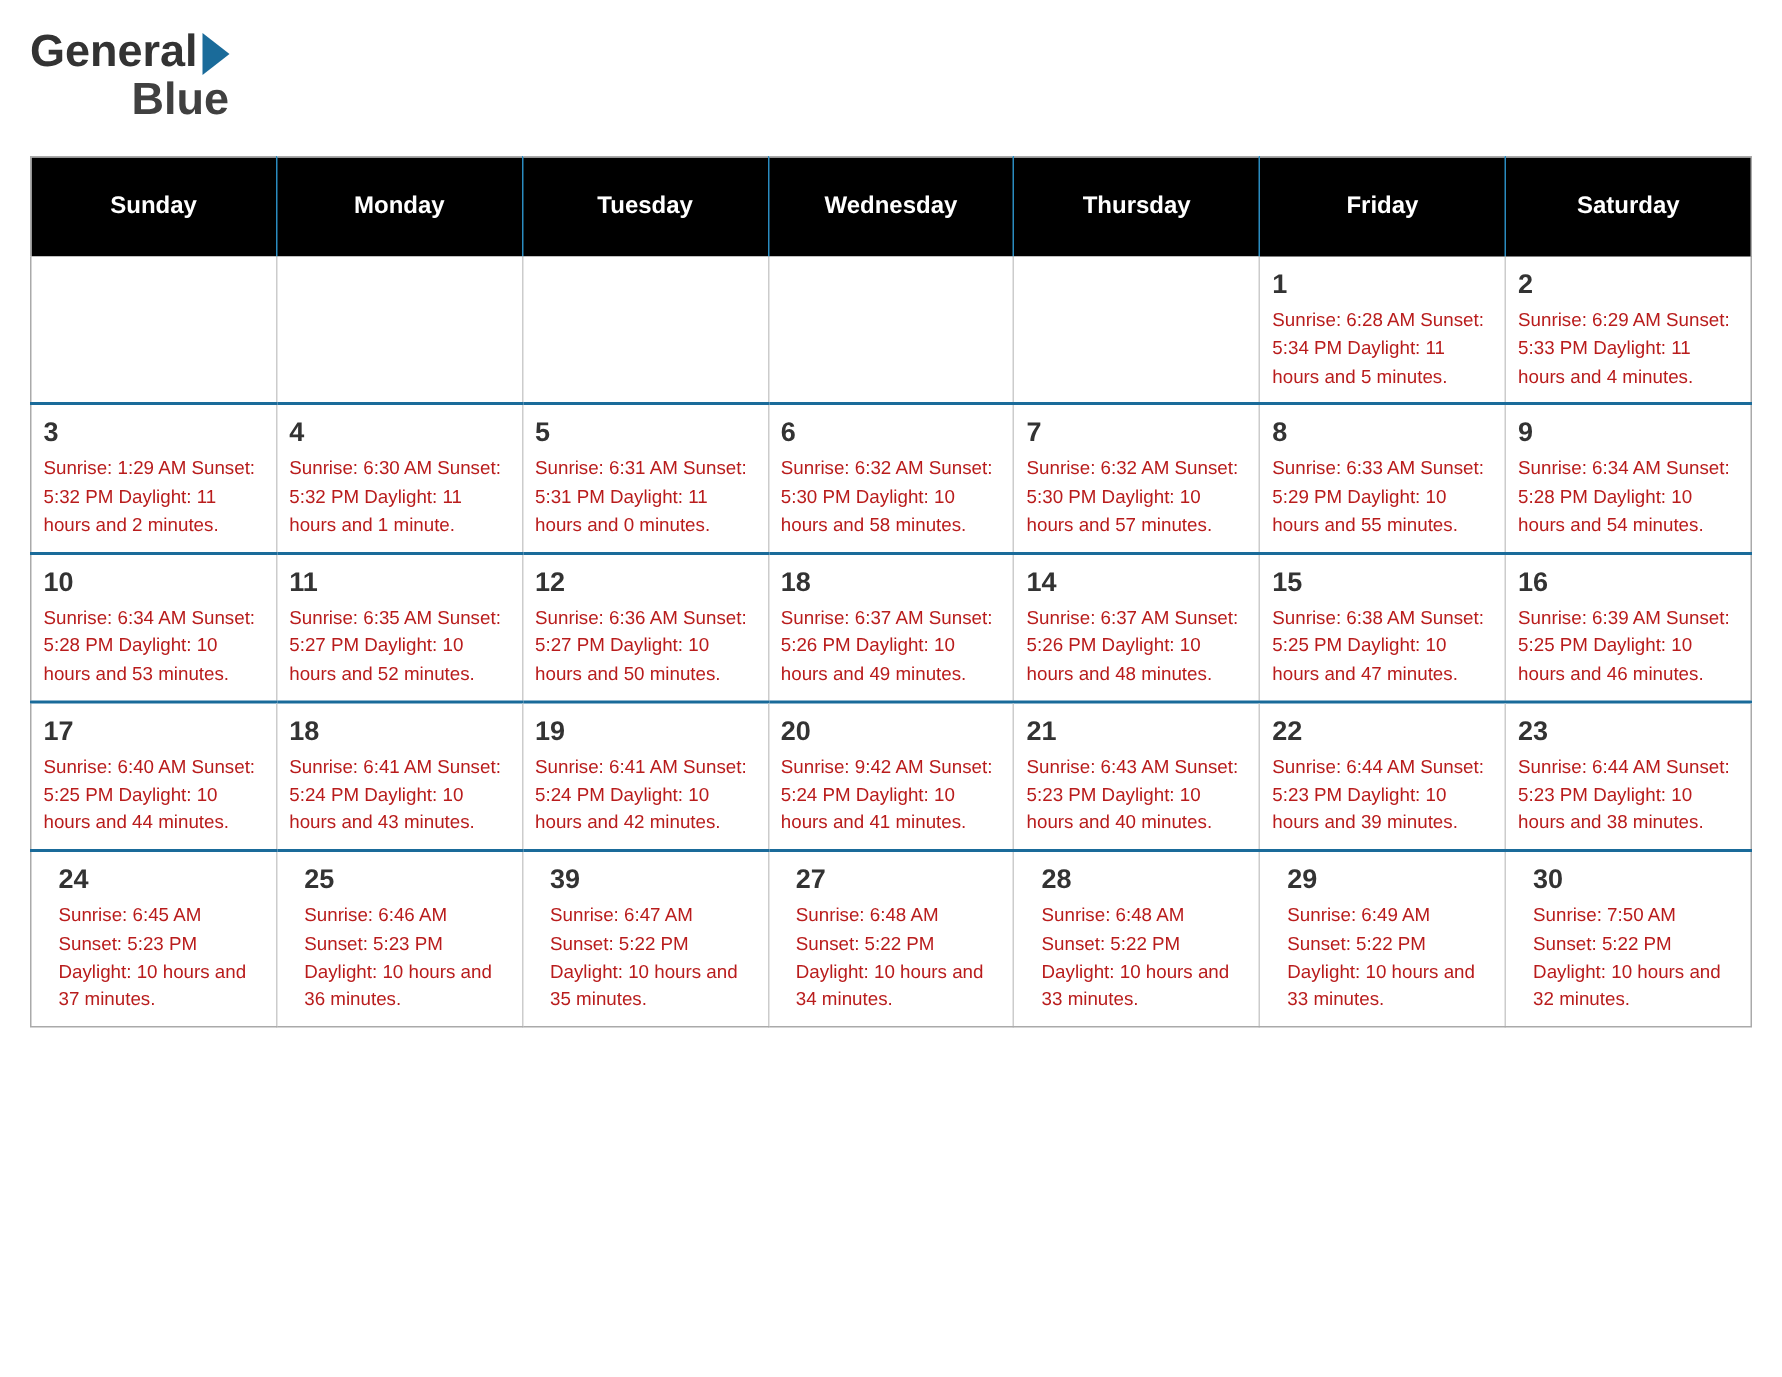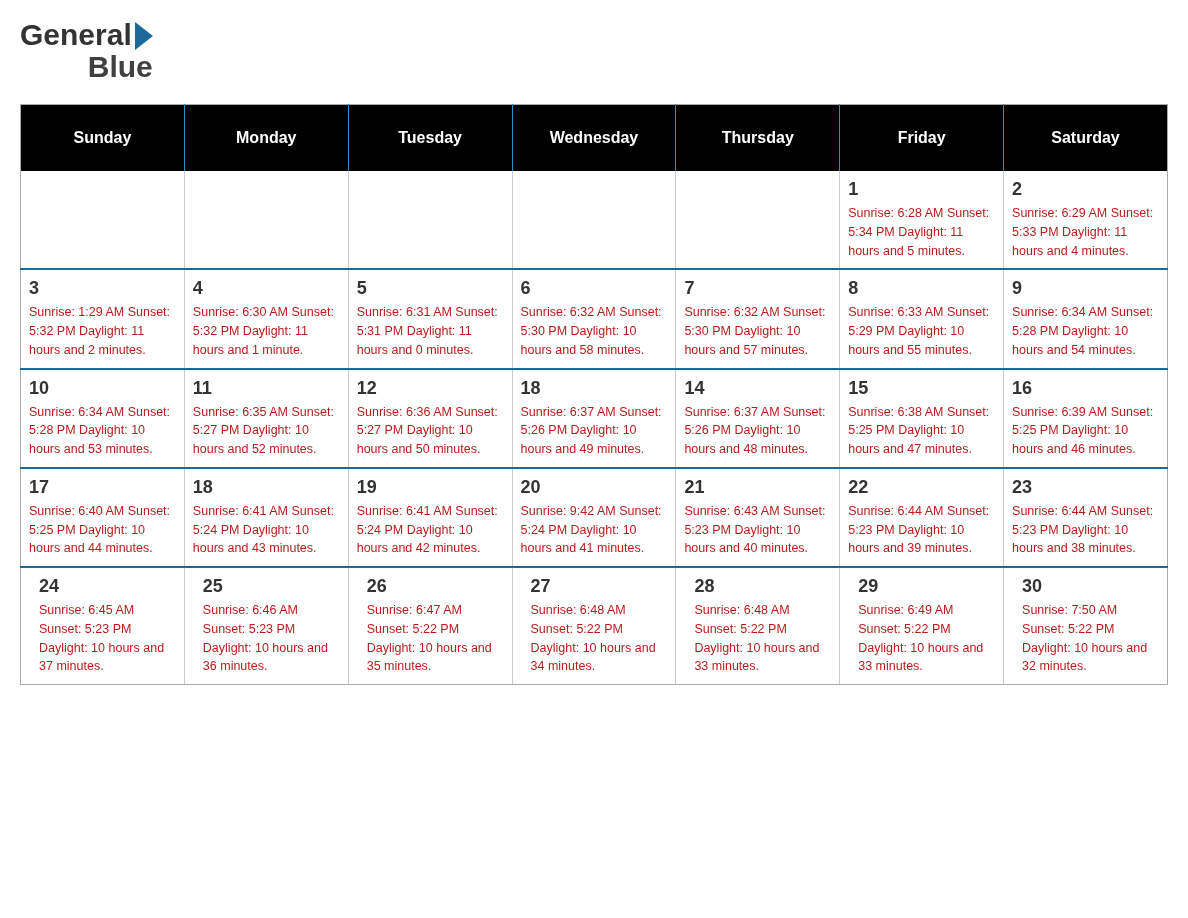--- a/index.html
+++ b/index.html
@@ -292,21 +292,21 @@
 Sunset: 5:23 PM
 Daylight: 10 hours and 37 minutes.</div>
         </td>
         <td>
           <span class="day-number">25</span>
           <div class="day-info">Sunrise: 6:46 AM
 Sunset: 5:23 PM
 Daylight: 10 hours and 36 minutes.</div>
         </td>
         <td>
-          <span class="day-number">26</span>
+          <span class="day-number">39</span>
           <div class="day-info">Sunrise: 6:47 AM
 Sunset: 5:22 PM
 Daylight: 10 hours and 35 minutes.</div>
         </td>
         <td>
           <span class="day-number">27</span>
           <div class="day-info">Sunrise: 6:48 AM
 Sunset: 5:22 PM
 Daylight: 10 hours and 34 minutes.</div>
         </td>

